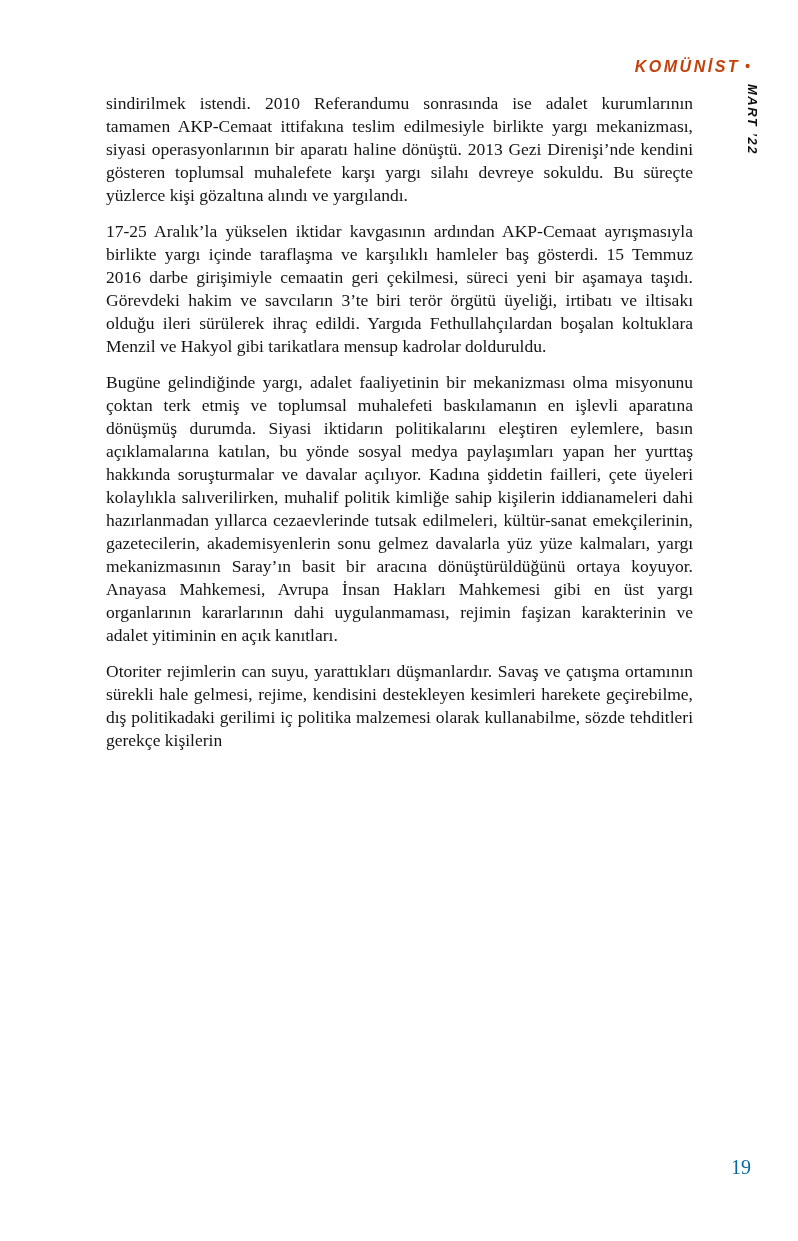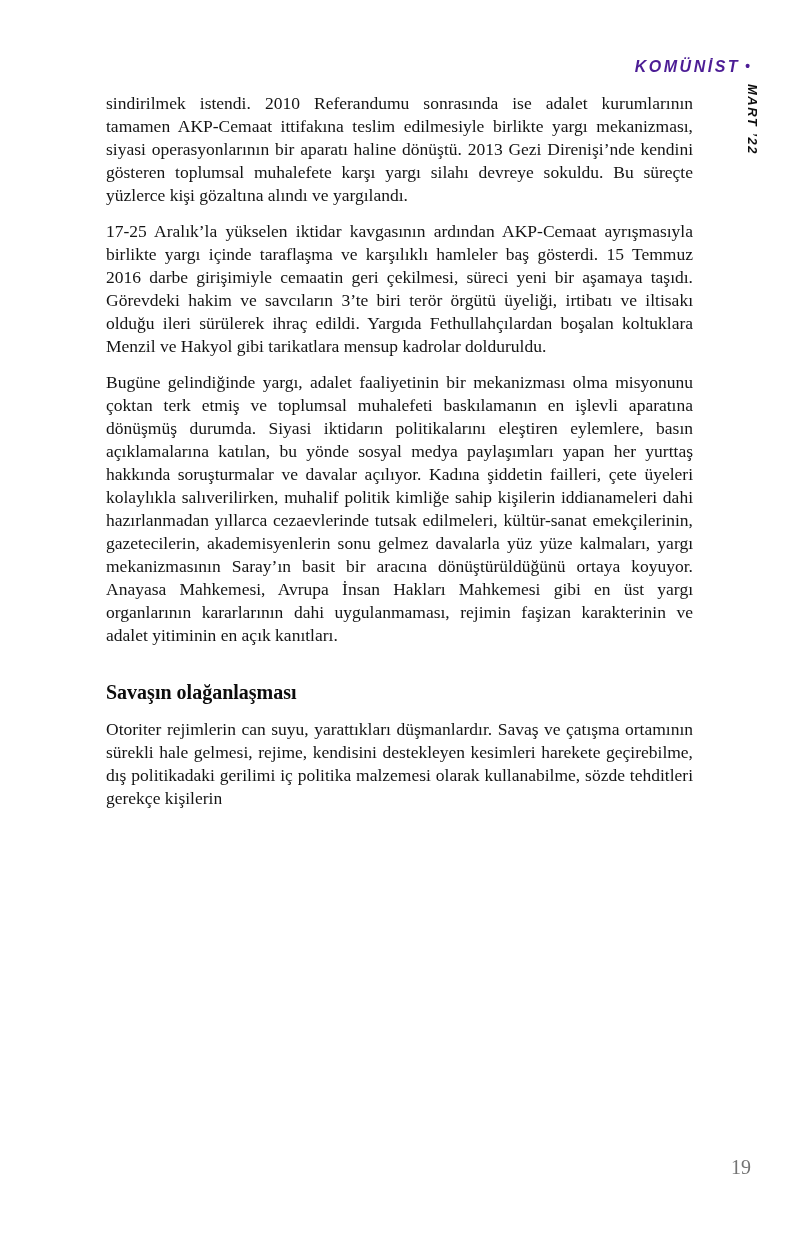--- a/index.html
+++ b/index.html
@@ -18,21 +18,21 @@
   }
   .masthead {
     position: absolute;
     top: 58px;
     right: 48px;
     font-family: "Liberation Sans", sans-serif;
     font-weight: bold;
     font-style: italic;
     font-size: 16px;
     letter-spacing: 2.5px;
-    color: #4c1d95;
+    color: #c2410c;
     white-space: nowrap;
   }
   .masthead .bullet {
     letter-spacing: 0;
     margin-left: 5px;
     font-size: 14px;
     vertical-align: 1px;
   }
   .issue-label {
     position: absolute;
@@ -65,37 +65,36 @@
     font-size: 20px;
     font-weight: bold;
     margin: 34px 0 14px 0;
     color: #0d0d0d;
   }
   .page-number {
     position: absolute;
     right: 47px;
     bottom: 62px;
     font-size: 20px;
-    color: #737373;
+    color: #0369a1;
   }
 </style>
 </head>
 <body>
 
 <div class="page">
 
   <div class="masthead">
     <span>KOMÜNİST</span><span class="bullet">•</span>
   </div>
 
   <div class="issue-label">MART ’22</div>
 
   <div class="content">
     <p>sindirilmek istendi. 2010 Referandumu sonrasında ise adalet kurumlarının tamamen AKP-Cemaat ittifakına teslim edilmesiyle birlikte yargı mekanizması, siyasi operasyonlarının bir aparatı haline dönüştü. 2013 Gezi Direnişi’nde kendini gösteren toplumsal muhalefete karşı yargı silahı devreye sokuldu. Bu süreçte yüzlerce kişi gözaltına alındı ve yargılandı.</p>
     <p>17-25 Aralık’la yükselen iktidar kavgasının ardından AKP-Cemaat ayrışmasıyla birlikte yargı içinde taraflaşma ve karşılıklı hamleler baş gösterdi. 15 Temmuz 2016 darbe girişimiyle cemaatin geri çekilmesi, süreci yeni bir aşamaya taşıdı. Görevdeki hakim ve savcıların 3’te biri terör örgütü üyeliği, irtibatı ve iltisakı olduğu ileri sürülerek ihraç edildi. Yargıda Fethullahçılardan boşalan koltuklara Menzil ve Hakyol gibi tarikatlara mensup kadrolar dolduruldu.</p>
     <p>Bugüne gelindiğinde yargı, adalet faaliyetinin bir mekanizması olma misyonunu çoktan terk etmiş ve toplumsal muhalefeti baskılamanın en işlevli aparatına dönüşmüş durumda. Siyasi iktidarın politikalarını eleştiren eylemlere, basın açıklamalarına katılan, bu yönde sosyal medya paylaşımları yapan her yurttaş hakkında soruşturmalar ve davalar açılıyor. Kadına şiddetin failleri, çete üyeleri kolaylıkla salıverilirken, muhalif politik kimliğe sahip kişilerin iddianameleri dahi hazırlanmadan yıllarca cezaevlerinde tutsak edilmeleri, kültür-sanat emekçilerinin, gazetecilerin, akademisyenlerin sonu gelmez davalarla yüz yüze kalmaları, yargı mekanizmasının Saray’ın basit bir aracına dönüştürüldüğünü ortaya koyuyor. Anayasa Mahkemesi, Avrupa İnsan Hakları Mahkemesi gibi en üst yargı organlarının kararlarının dahi uygulanmaması, rejimin faşizan karakterinin ve adalet yitiminin en açık kanıtları.</p>
-    <h2>Savaşın olağanlaşması</h2>
     <p>Otoriter rejimlerin can suyu, yarattıkları düşmanlardır. Savaş ve çatışma ortamının sürekli hale gelmesi, rejime, kendisini destekleyen kesimleri harekete geçirebilme, dış politikadaki gerilimi iç politika malzemesi olarak kullanabilme, sözde tehditleri gerekçe kişilerin</p>
   </div>
 
   <div class="page-number">19</div>
 
 </div>
 
 </body></html>

